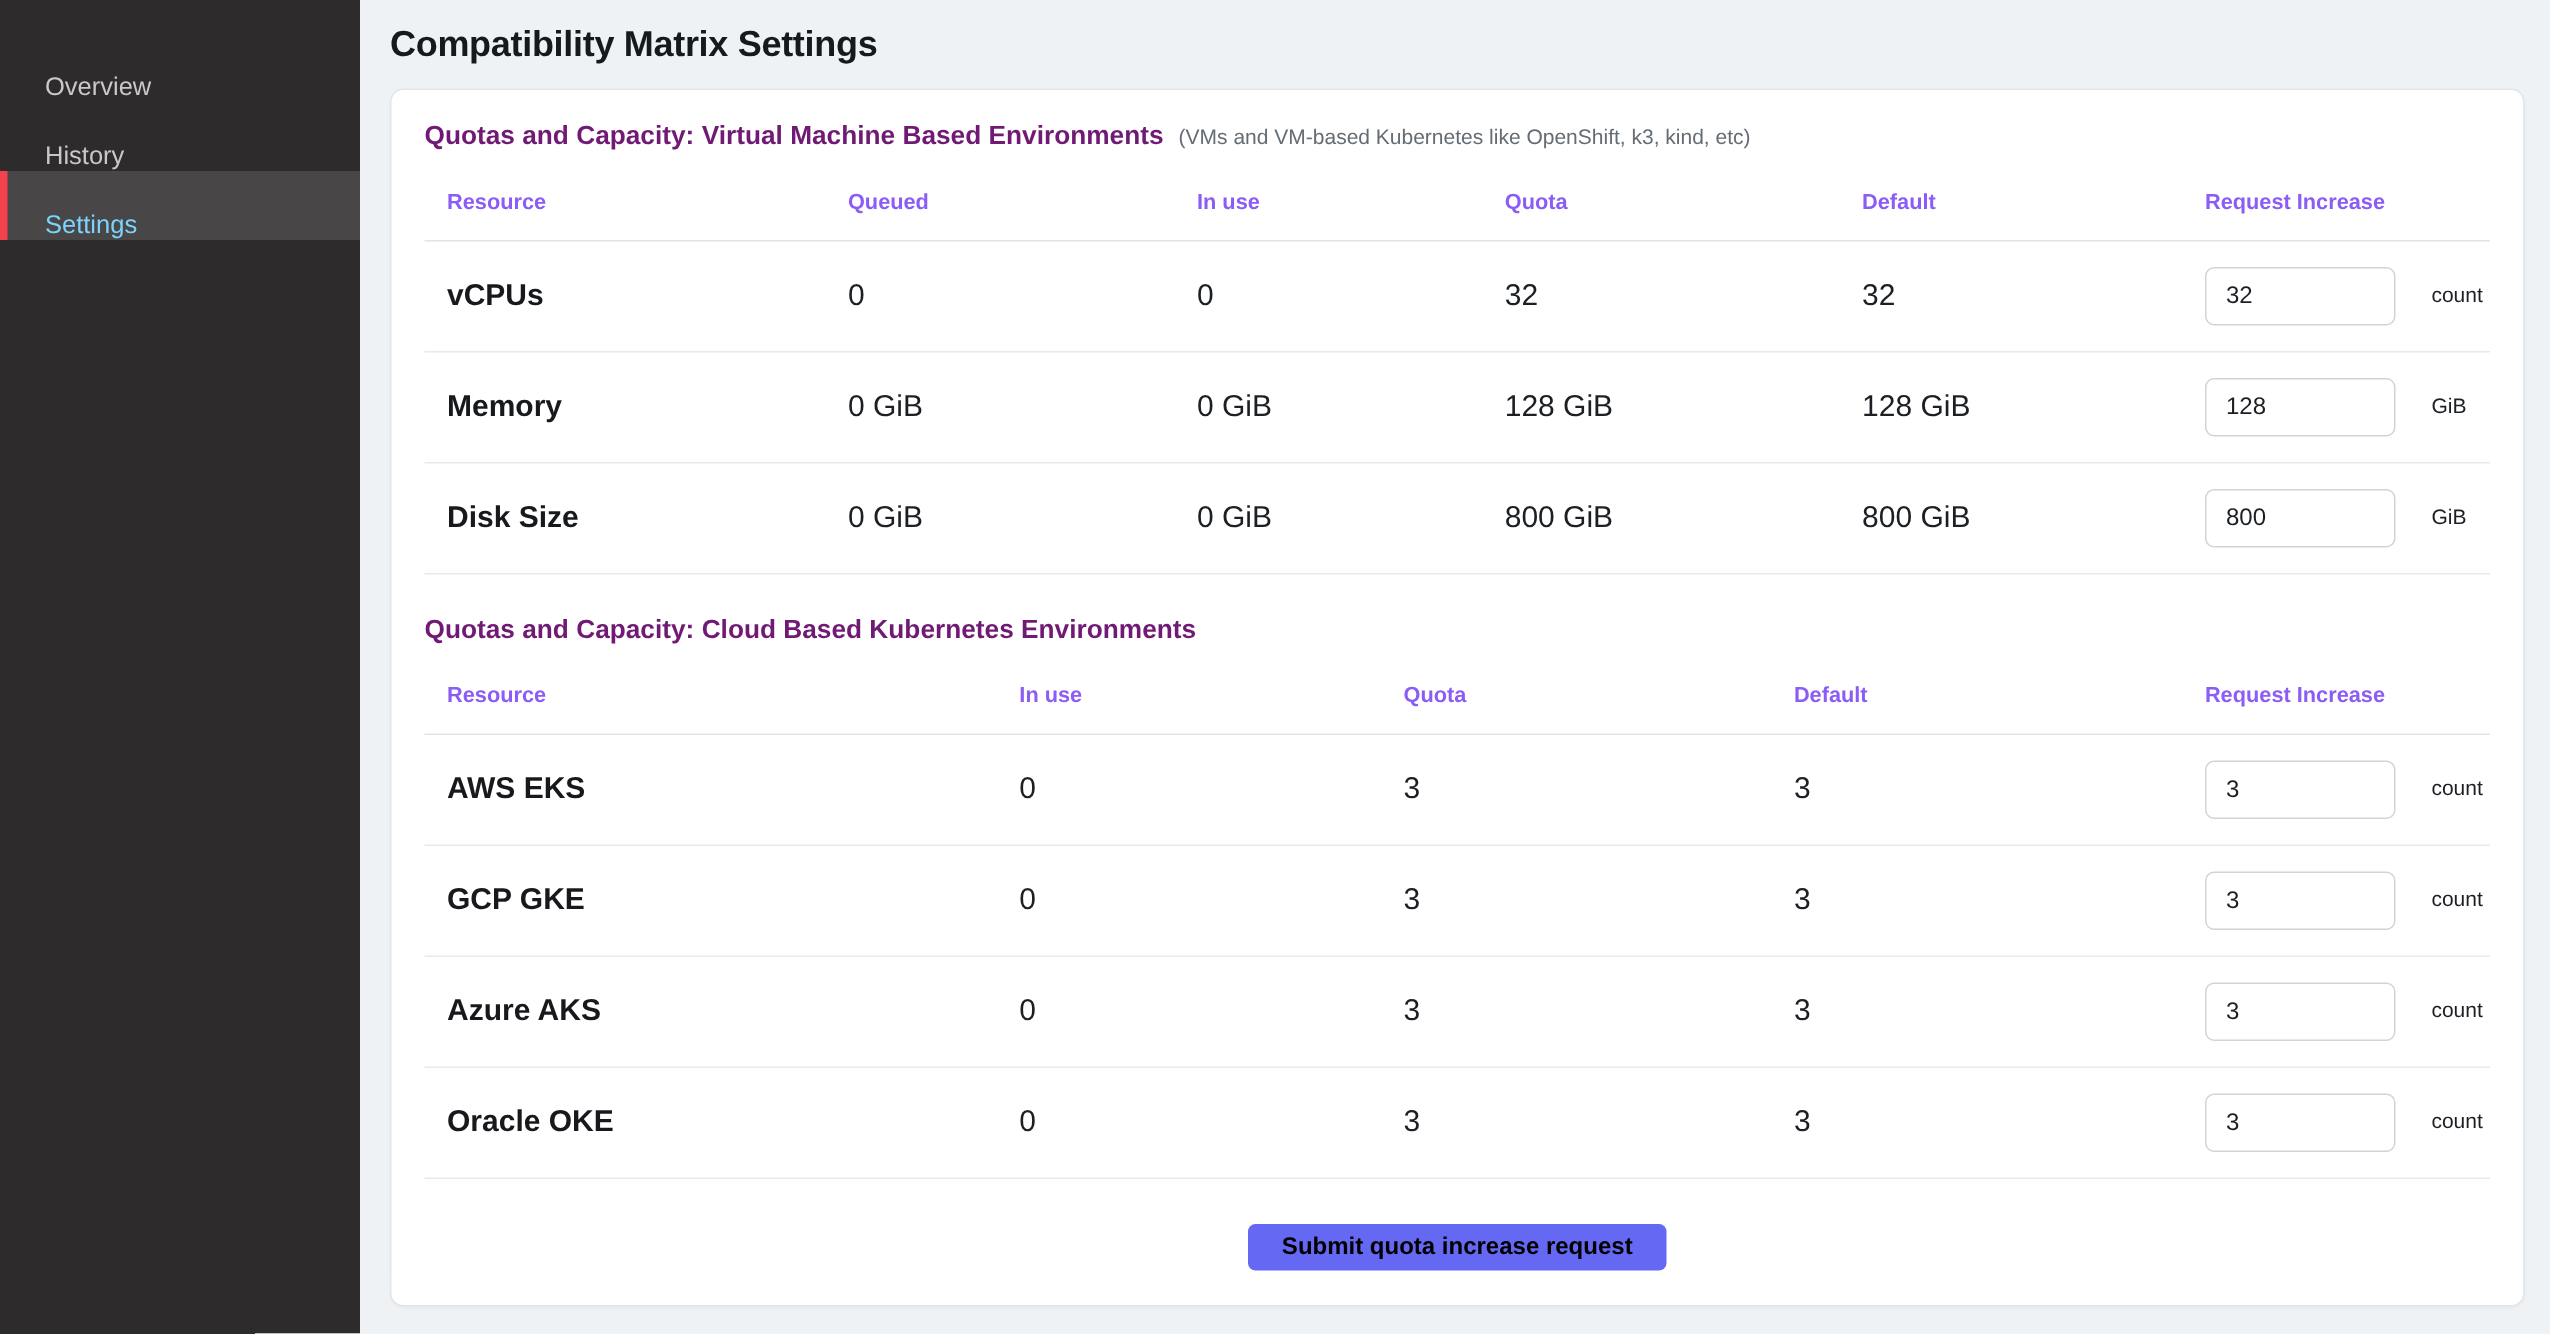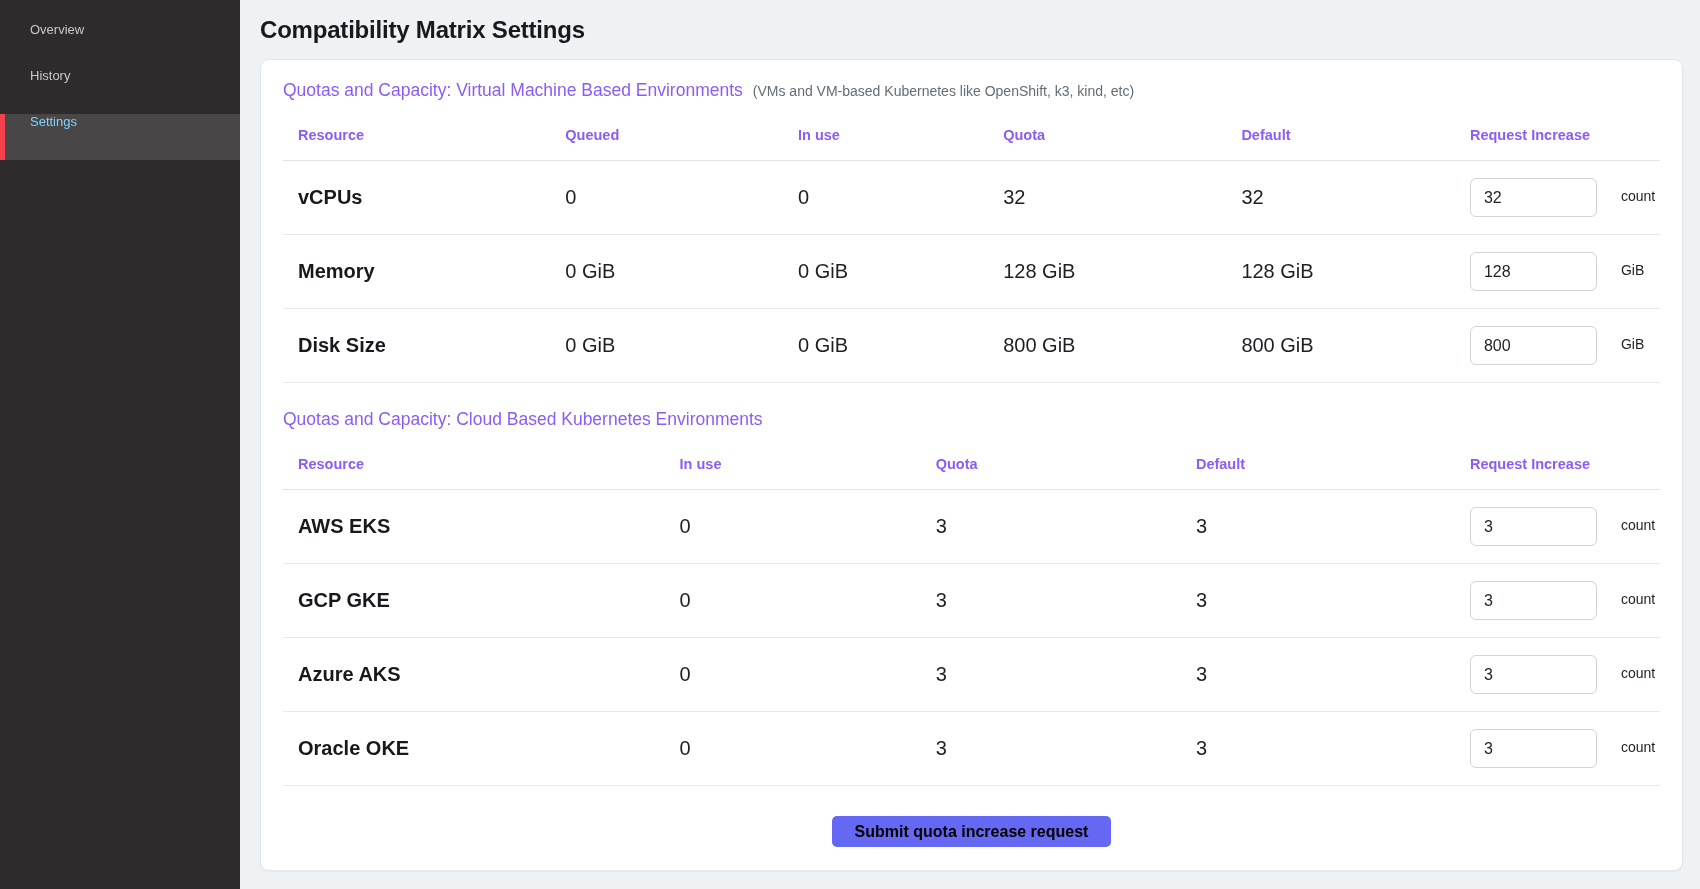--- a/index.html
+++ b/index.html
@@ -15,23 +15,23 @@
   
   .sidebar {
     width: 240px; height: 889px;
     background: #2d2b2b;
     padding-top: 22px;
     flex: 0 0 240px;
   }
   .side-item {
     position: relative;
     height: 46px;
-    display: flex; align-items: flex-start;
+    display: flex; align-items: flex-end;
     padding: 0 30px;
-    font-size: 13px;
+    font-size: 17px;
     color: #c9c8c7;
     cursor: pointer;
   }
   .side-item.active {
     background: #484646;
     color: #7dd3fc;
   }
   .side-item.active::before {
     content: "";
     position: absolute; left: 0; top: 0; bottom: 0;
@@ -56,22 +56,22 @@
     border: 1px solid #e2e6e9;
     border-radius: 9px;
     box-shadow: 0 1px 2px rgba(0,0,0,0.04);
     padding: 20px 22px 24px 22px;
     height: 812px;
   }
 
   .section-title-row { display: flex; align-items: baseline; gap: 10px; }
   .section-title {
     font-size: 17.5px;
-    font-weight: 400;
-    color: #8b5cf6;
+    font-weight: 700;
+    color: #701a75;
   }
   .section-subtitle {
     font-size: 14px;
     color: #646c74;
   }
   .section + .section .section-title-row { margin-top: 26px; }
 
   .thead, .trow {
     display: grid;
     align-items: center;

